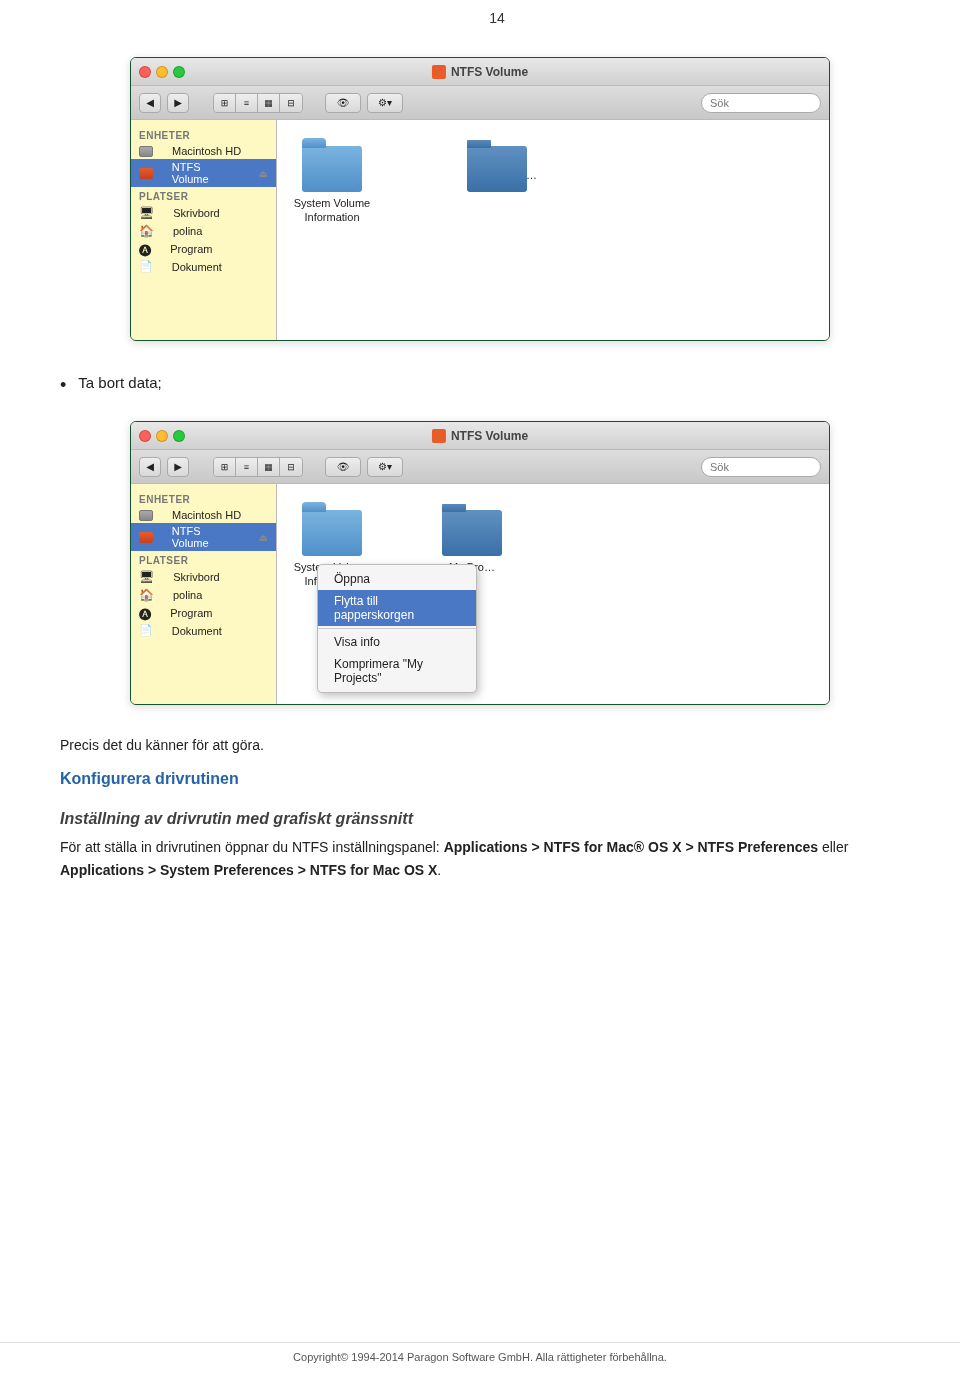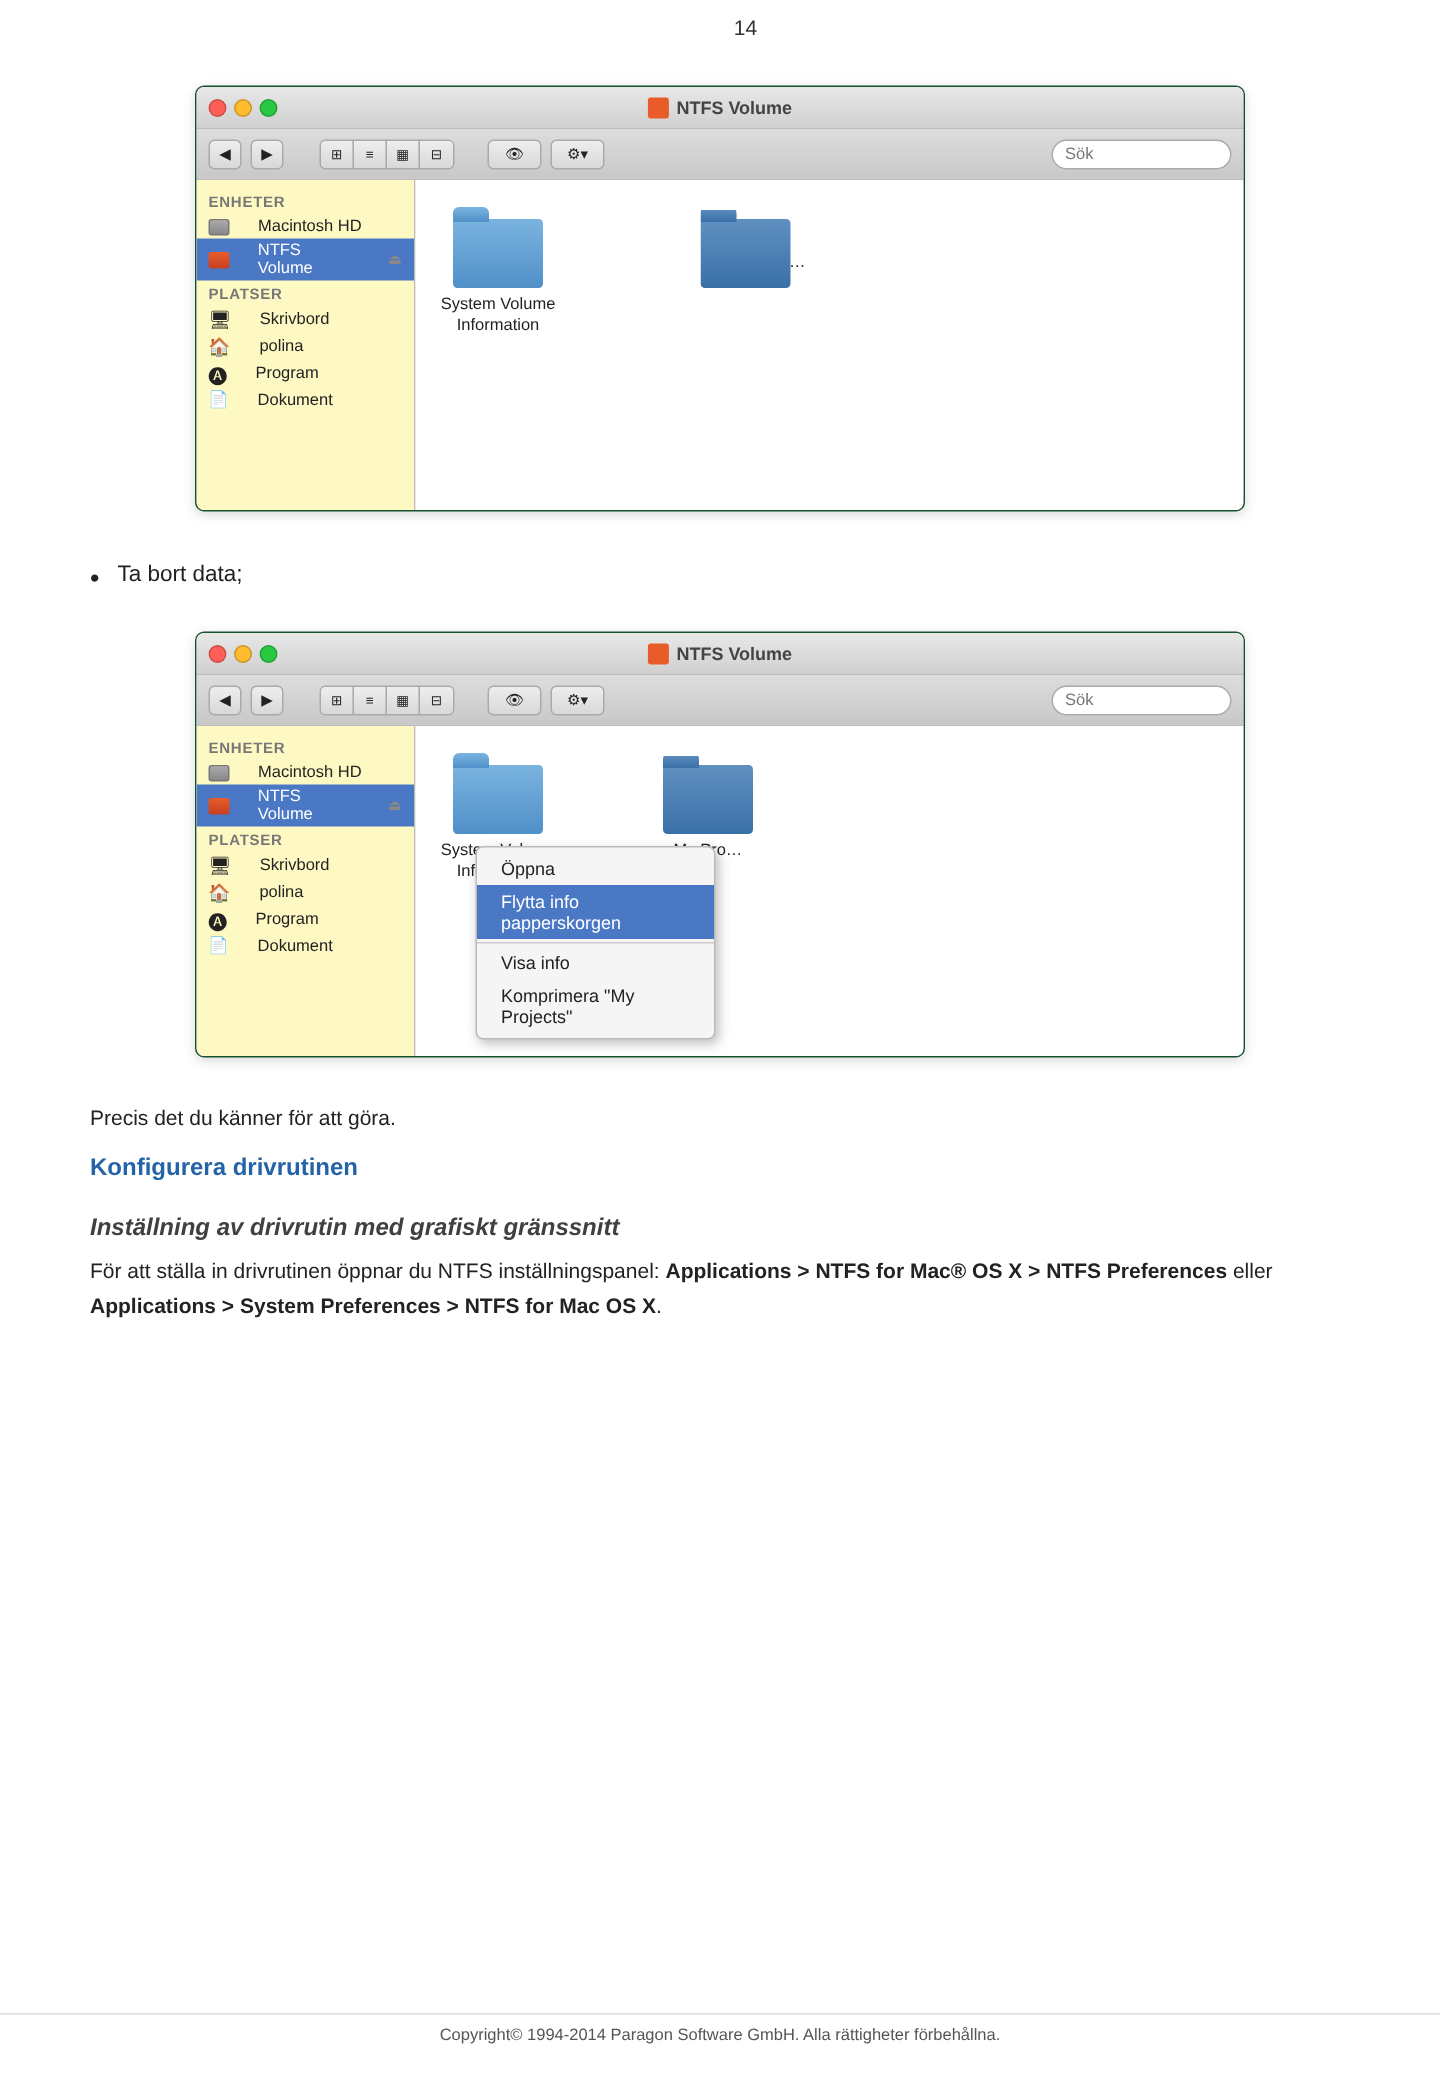--- a/index.html
+++ b/index.html
@@ -525,21 +525,21 @@
           <div style="position:relative;margin-left:30px;">
             <div style="display:flex;flex-direction:column;align-items:center;width:70px;overflow:hidden;">
               <div class="folder-icon-lg">
                 <div class="folder-body dark"></div>
               </div>
               <div class="folder-label">My Pro…</div>
             </div>
 
             <div class="context-menu">
               <div class="context-menu-item">Öppna</div>
-              <div class="context-menu-item selected">Flytta info papperskorgen</div>
+              <div class="context-menu-item selected">Flytta till papperskorgen</div>
               <div class="context-menu-separator"></div>
               <div class="context-menu-item">Visa info</div>
               <div class="context-menu-item">Komprimera "My Projects"</div>
             </div>
           </div>
         </div>
       </div>
     </div>
   </div>
 

